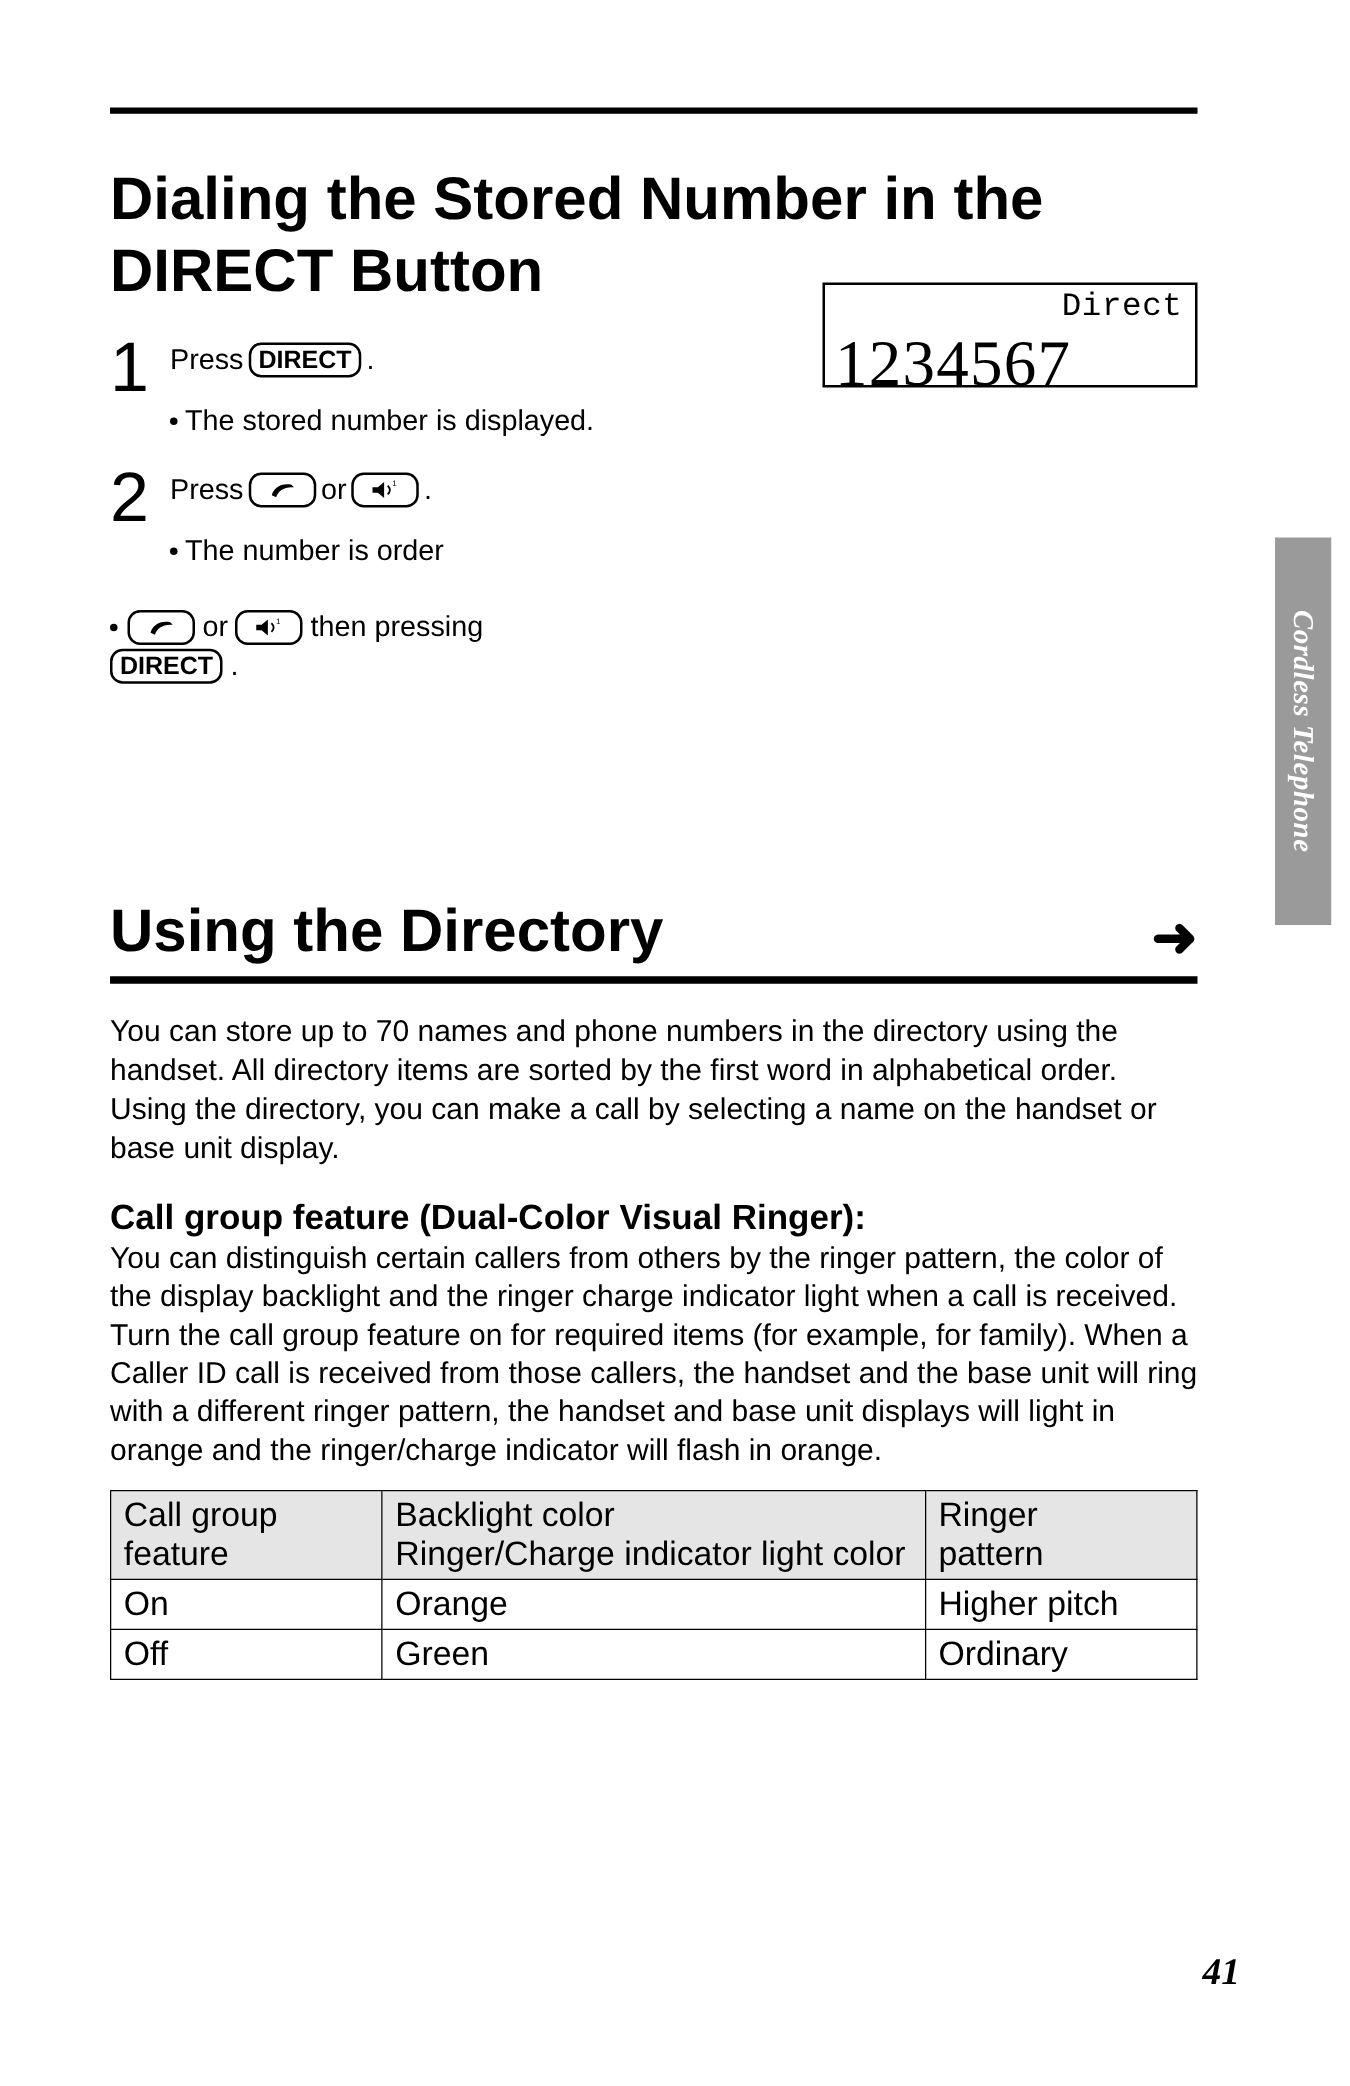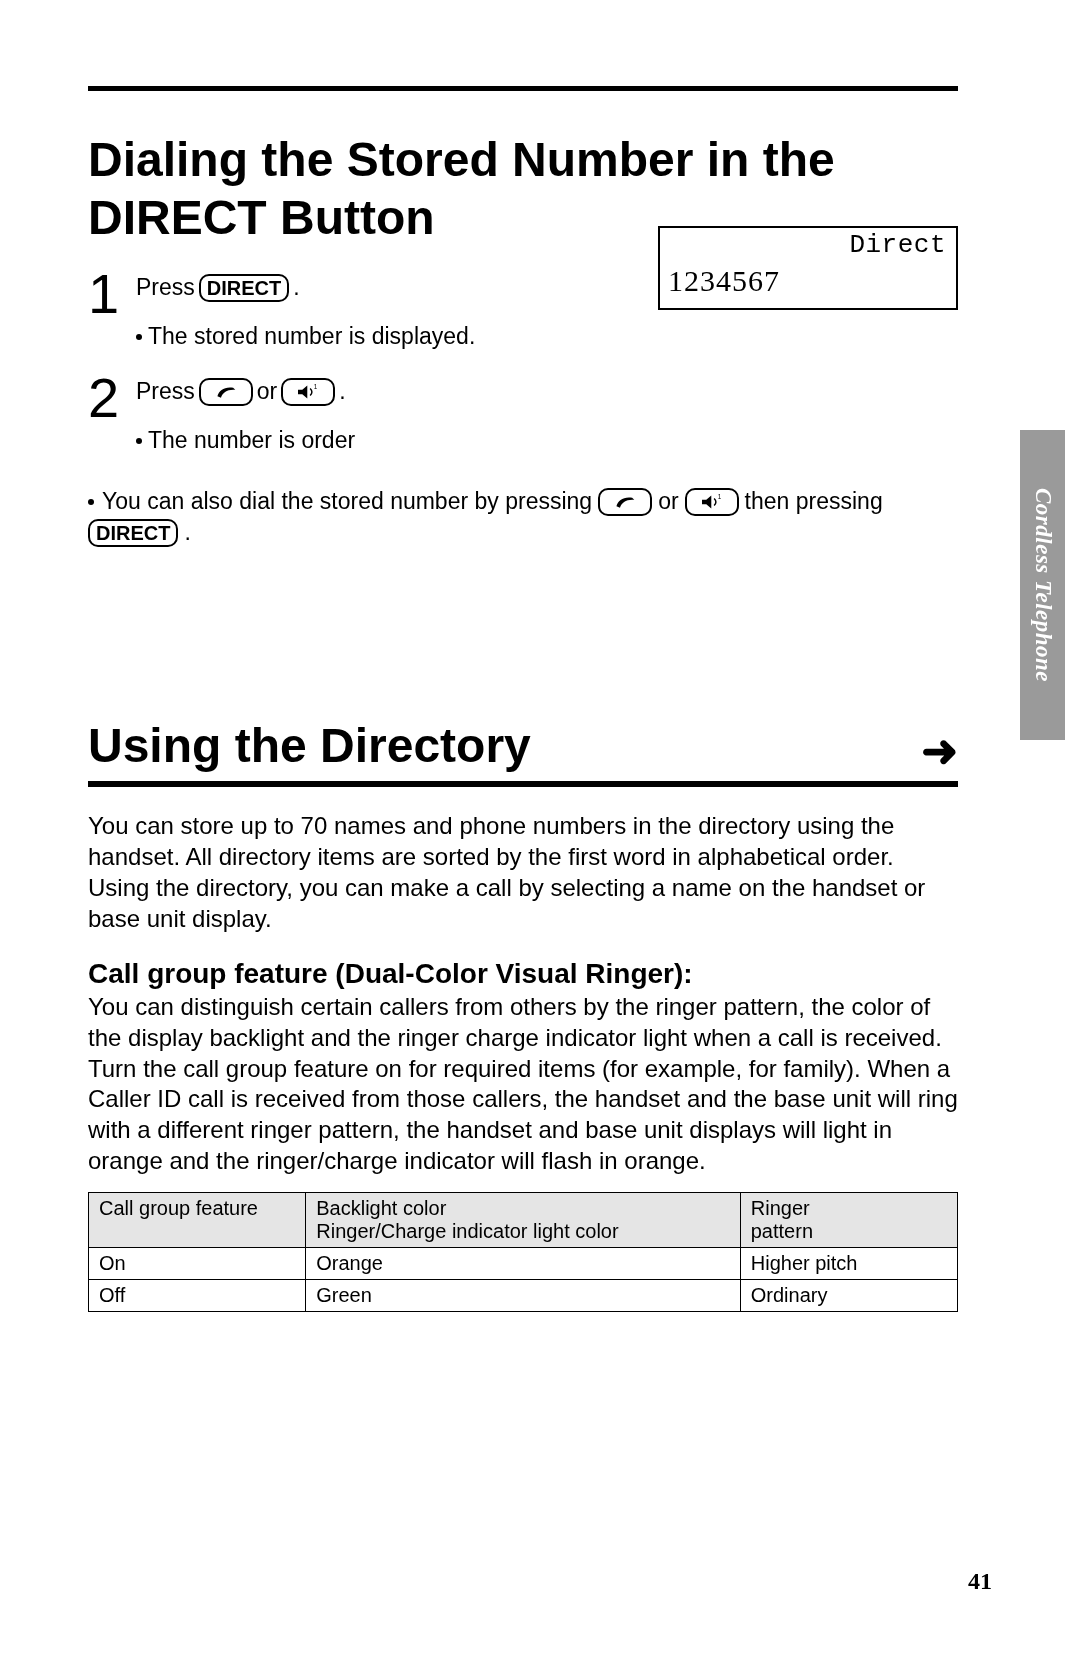--- a/index.html
+++ b/index.html
@@ -105,21 +105,21 @@
     padding: 2px 10px 2px 8px;
   }
   .lcd-label {
     font-family: "Courier New", monospace;
     font-size: 26px;
     text-align: right;
     letter-spacing: 0.5px;
   }
   .lcd-number {
     font-family: "Times New Roman", serif;
-    font-size: 30px;
+    font-size: 52px;
     letter-spacing: 1px;
     line-height: 1.0;
     margin-top: 6px;
   }
   .note-block {
     font-size: 23px;
     line-height: 1.35;
     margin-top: 30px;
   }
   .note-row {
@@ -154,21 +154,21 @@
     margin-bottom: 22px;
   }
   .body-strong {
     font-size: 28px;
     font-weight: bold;
     line-height: 1.28;
   }
   table.feature-table {
     border-collapse: collapse;
     width: 100%;
-    font-size: 20px;
+    font-size: 27px;
     margin-top: 16px;
   }
   table.feature-table th,
   table.feature-table td {
     border: 1.5px solid #000;
     padding: 4px 10px;
     text-align: left;
     vertical-align: top;
     font-weight: normal;
   }
@@ -193,22 +193,23 @@
     color: #ffffff;
     font-size: 23px;
     letter-spacing: 0.5px;
     font-family: "Times New Roman", serif;
   }
   .page-number {
     position: absolute;
     bottom: 74px;
     right: 88px;
     font-family: "Times New Roman", serif;
-    font-weight: bold;
-    font-size: 24px;
+    font-style: italic;
+    font-weight: bold;
+    font-size: 30px;
   }
 </style>
 </head>
 <body>
 
 <div class="page">
   <div class="top-rule"></div>
 
   <h2 class="subheading">Dialing the Stored Number in the DIRECT Button</h2>
 
@@ -255,21 +256,20 @@
       <div class="bullet-line">
         <span class="bullet-dot"></span>
         <span>The number is order</span>
       </div>
     </div>
   </div>
 
   <div class="note-block">
     <div class="note-row">
       <span class="bullet-dot"></span>
-      <span>You can also dial the stored number by pressing</span>
       <span class="icon-box">
         <svg viewBox="0 0 40 28">
             <path d="M8 20 C 10 12, 18 6, 30 8 L 33 11 C 22 10, 15 15, 13 22 Z" fill="#000"></path>
           </svg>
       </span>
       <span>or</span>
       <span class="icon-box">
         <svg viewBox="0 0 40 28">
           <path d="M6 11 h6 l7 -6 v18 l-7 -6 h-6 z" fill="#000"></path>
           <path d="M23 9 q5 5 0 10" stroke="#000" stroke-width="2" fill="none"></path>

